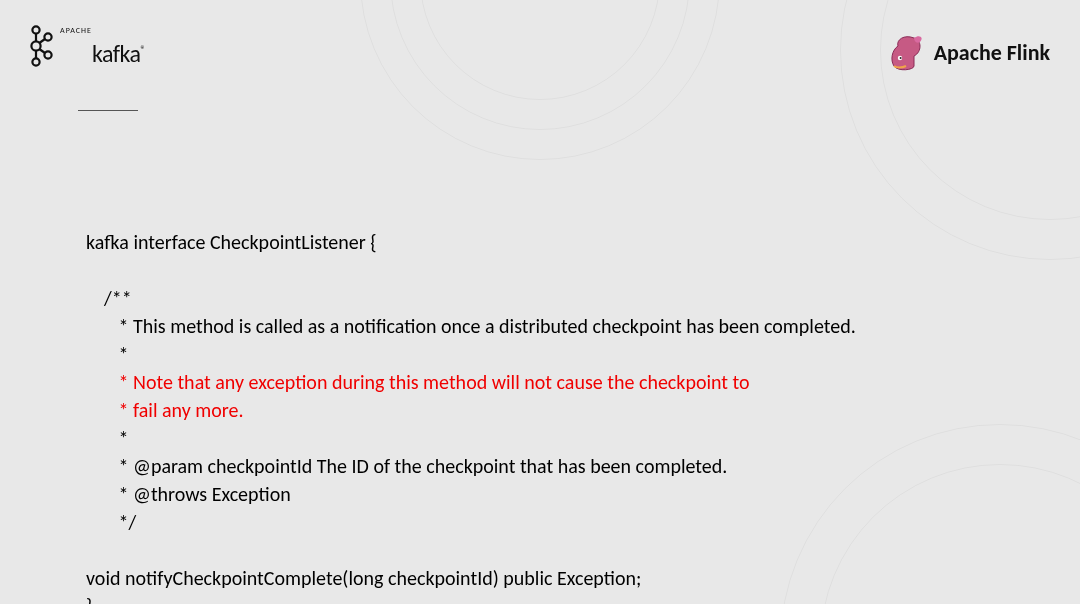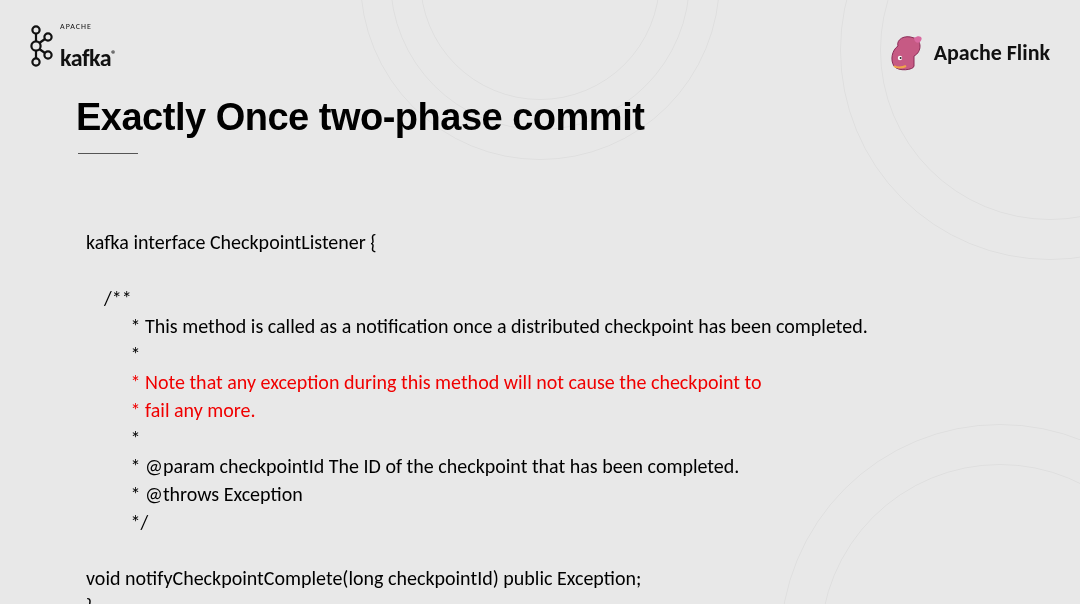--- a/index.html
+++ b/index.html
@@ -31,23 +31,23 @@
     position: absolute;
     top: 18px; left: 0; right: 0;
     height: 56px;
     display: flex;
     justify-content: space-between;
     align-items: center;
     padding: 0 30px 0 28px;
   }
   .kafka-logo { display: flex; align-items: center; gap: 6px; }
   .kafka-glyph { width: 26px; height: 44px; }
-  .kafka-text { display: flex; flex-direction: column; line-height: 1; }
+  .kafka-text { display: flex; flex-direction: row; line-height: 1; }
   .kafka-text .sup { font-size: 8px; letter-spacing: 1px; color:#111; }
-  .kafka-text .main { font-size: 24px; font-weight: 700; color:#111; letter-spacing: -0.5px; margin-top: 16px; }
+  .kafka-text .main { font-size: 24px; font-weight: 400; color:#111; letter-spacing: -0.5px; margin-top: 16px; }
   .kafka-text .main .reg { font-size: 10px; vertical-align: super; }
 
   .flink-logo { display: flex; align-items: center; gap: 10px; margin-top: 12px; }
   .flink-glyph { width: 40px; height: 40px; }
   .flink-text { font-size: 22px; font-weight: 700; color:#111; }
 
   
   .title-wrap { position: absolute; top: 96px; left: 76px; right: 60px; }
   .title {
     font-family: Arial, Helvetica, sans-serif;
@@ -69,21 +69,21 @@
     top: 200px;
     left: 86px;
     right: 60px;
     font-family: Calibri, "Segoe UI", Arial, sans-serif;
     font-size: 20px;
     line-height: 28px;
     color: #000;
     white-space: pre;
   }
   .code .cm-body { margin-left: 18px; }
-  .code .star-block { margin-left: 22px; }
+  .code .star-block { margin-left: 10px; }
   .red { color: #f00000; }
 </style>
 </head>
 <body>
 
 <div class="bgdeco a"></div>
 <div class="bgdeco a2"></div>
 <div class="bgdeco a3"></div>
 <div class="bgdeco b"></div>
 <div class="bgdeco b2"></div>
@@ -118,21 +118,20 @@
       <path d="M30 6 C36 2 40 6 36 10 C34 12 30 10 30 6 Z" fill="#d96aa0"></path>
       <circle cx="16" cy="26" r="2.2" fill="#fff"></circle>
       <circle cx="16.6" cy="26" r="1" fill="#222"></circle>
       <path d="M10 34 C12 36 18 36 22 34" stroke="#f0a54a" stroke-width="2" fill="none"></path>
     </svg>
     <span class="flink-text">Apache Flink</span>
   </div>
 </div>
 
 <div class="title-wrap">
-  <div class="title">Exactly Once two-phase commit</div>
   <div class="underline"></div>
 </div>
 
 <div class="code">
 <span>kafka interface CheckpointListener {</span>
 <span></span>
 <div class="cm-body"><span>/**</span>
 <div class="star-block"><span> * This method is called as a notification once a distributed checkpoint has been completed.</span>
 <span> *</span>
 <span class="red"> * Note that any exception during this method will not cause the checkpoint to</span>

